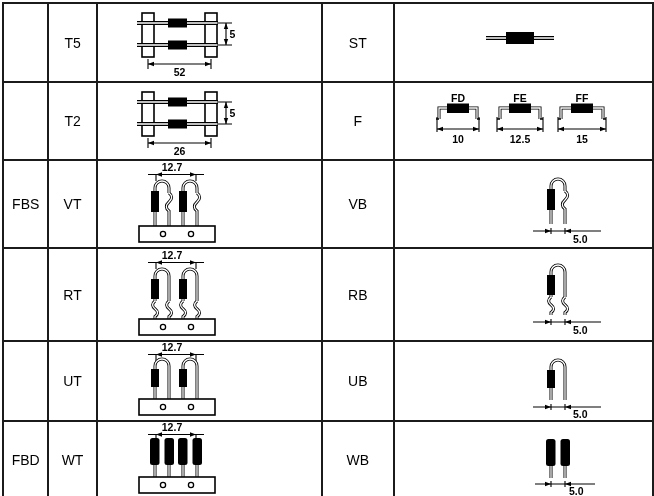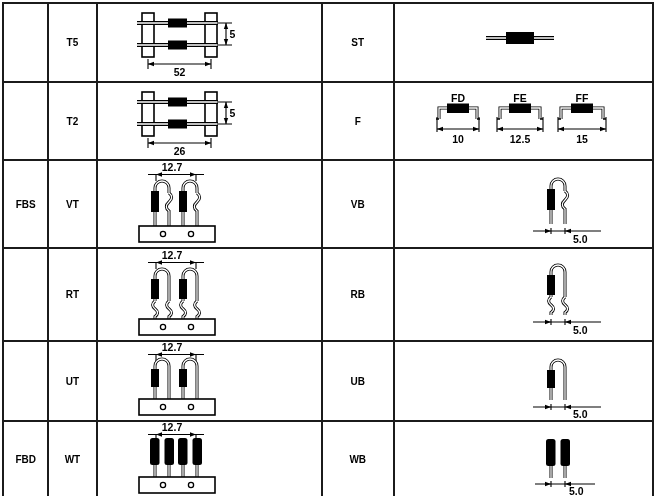--- a/index.html
+++ b/index.html
@@ -1,19 +1,19 @@
 <!DOCTYPE html>
 <html><head>
 <meta charset="utf-8">
 <style>
   html,body{margin:0;padding:0;background:#ffffff;}
   body{width:654px;height:496px;position:relative;font-family:"Liberation Sans",sans-serif;}
   table.pkg{border-collapse:collapse;table-layout:fixed;position:absolute;left:2px;top:2px;}
   table.pkg td{border:2px solid #1b1b1b;padding:0;vertical-align:middle;text-align:center;overflow:hidden;}
-  td.code{font-weight:bold;font-size:10px;color:#000;}
+  td.code{font-weight:normal;font-size:14px;color:#000;}
   td.diag{line-height:0;}
   svg{display:block;}
   .dt{font-family:"Liberation Sans",sans-serif;font-size:10.5px;font-weight:bold;fill:#000;}
 </style>
 </head>
 <body>
 
 <svg width="0" height="0" style="position:absolute" aria-hidden="true">
   <defs>
 

